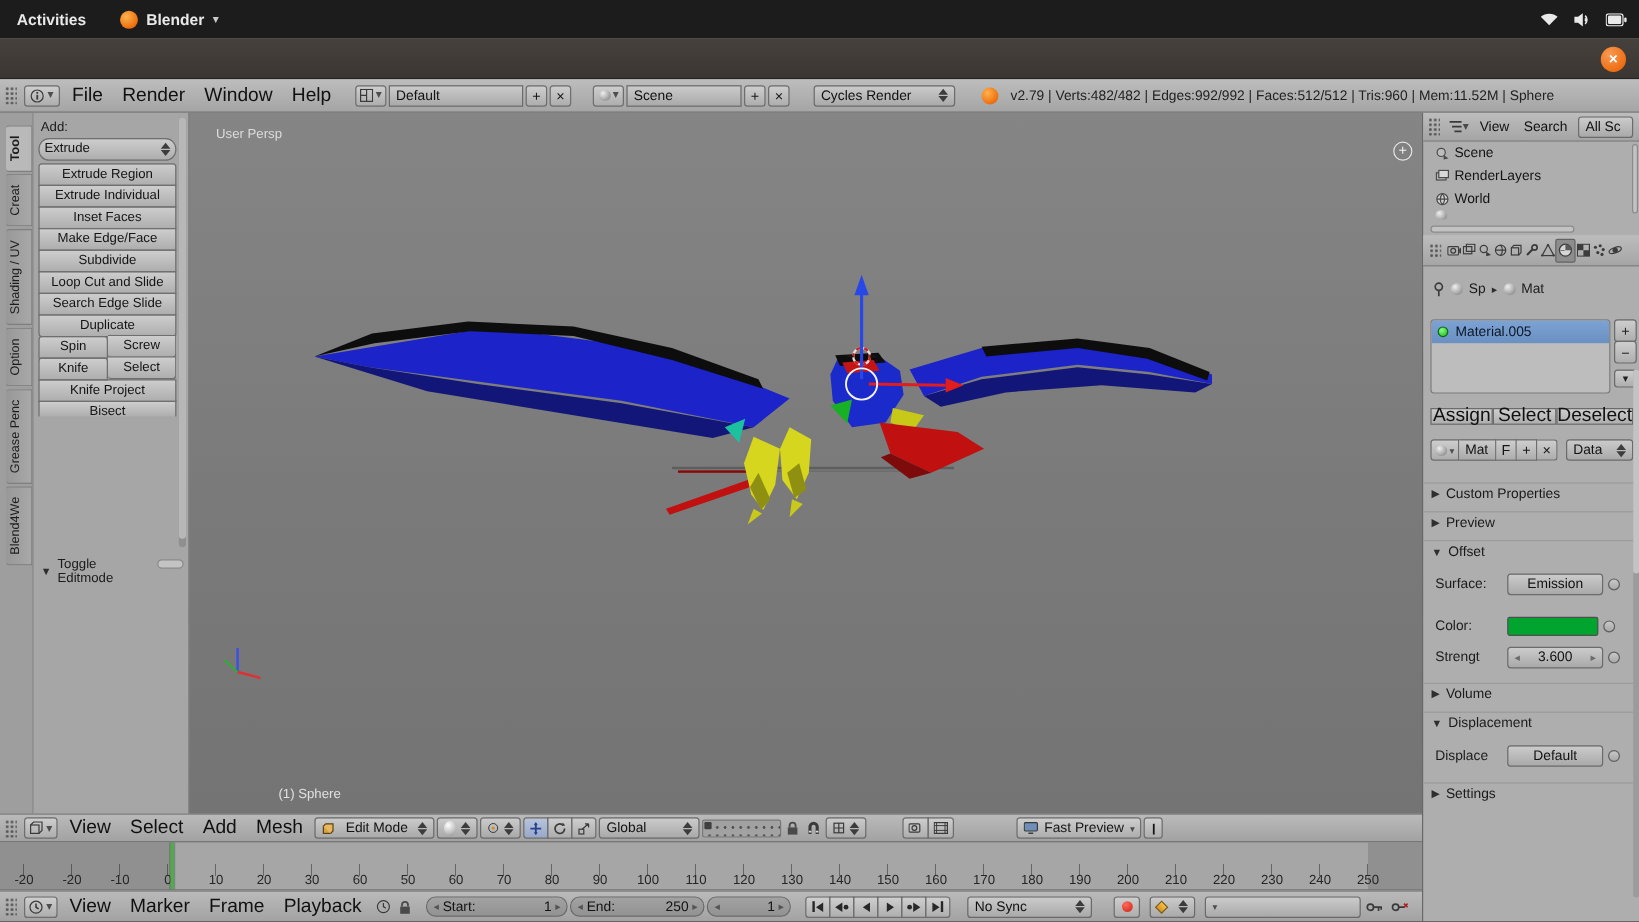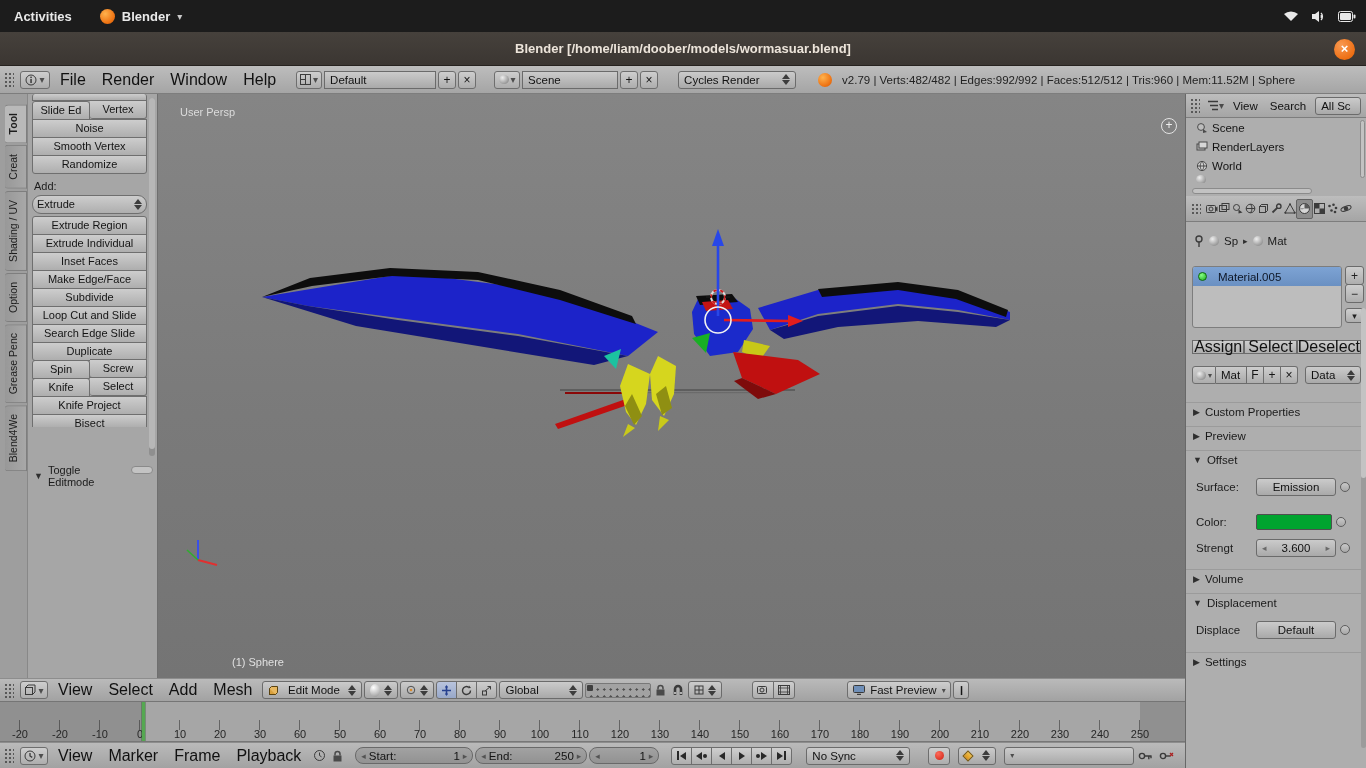--- a/index.html
+++ b/index.html
@@ -95,21 +95,21 @@
 #props{position:absolute;left:0;top:102px;width:181px;height:572px}
 #ptabs{display:flex;align-items:center;height:26px;padding:0 1px}
 .ptab{width:13px;height:16px;display:flex;align-items:center;justify-content:center;flex:0 0 13px}
 .ptab.active{background:#8d8d8d;border:1px solid #636363;border-radius:2px;width:17px;flex-basis:17px;height:20px}
 .prow{position:absolute;left:0;width:181px;display:flex;align-items:center}
 .phead{display:flex;align-items:center;gap:5px;height:18px;padding:0 7px;font-size:11.5px;color:#1a1a1a;width:100%;
   border-top:1px solid #9b9b9b}
 .pcaret{font-size:9px;color:#2e2e2e}
 .ball{width:10px;height:10px;border-radius:50%;background:radial-gradient(circle at 35% 30%,#eee,#9a9a9a 70%,#777);flex:0 0 10px}
 #slotlist{position:absolute;left:6px;top:70px;width:150px;height:62px;background:#bdbdbd;border:1px solid #7d7d7d;border-radius:3px;overflow:hidden}
-#slotsel{height:19px;display:flex;align-items:center;gap:11px;padding:0 5px;
+#slotsel{height:19px;display:flex;align-items:center;gap:6px;padding:0 5px;
   background:linear-gradient(#7da3d4,#6a90c2);font-size:11.5px;color:#0d1626}
 .greendot{width:9px;height:9px;border-radius:50%;border:1px solid #0c6a0c;
   background:radial-gradient(circle at 35% 30%,#86ff86,#1fae1f)}
 .sidebtn{position:absolute;width:19px;height:19px;display:flex;align-items:center;justify-content:center;
   background:linear-gradient(#cecece,#aeaeae);border:1px solid #6b6b6b;border-radius:3px;font-size:12px;color:#222}
 #pr-vscroll{position:absolute;right:1px;top:112px;width:5px;height:440px;border-radius:3px;background:#9b9b9b}
 #pr-vscroll div{width:100%;height:170px;border-radius:3px;background:#c3c3c3}
 .flabel{font-size:11.5px;color:#1c1c1c}
 .swatch{width:76px;height:16px;border-radius:2px;border:1px solid #4f4f4f}
 
@@ -174,21 +174,20 @@
       </svg>
       <svg class="icon" width="18" height="11" viewBox="0 0 18 11">
         <rect x="0.5" y="0.5" width="14" height="10" rx="2" fill="none" stroke="#e9e9e9"></rect>
         <rect x="2" y="2" width="11" height="7" rx="1" fill="#e9e9e9"></rect>
         <rect x="15.5" y="3.5" width="2" height="4" rx="1" fill="#e9e9e9"></rect>
       </svg>
     </div>
   </div>
 
   <div id="titlebar" class="abs">
-    <span>Blender [/home/liam/doober/models/wormasuar.blend]</span>
     <div id="closebtn">×</div>
   </div>
 
   <div id="infobar" class="abs hdr">
     <span class="grip"></span>
     <span class="ib" style="width:30px">
       <svg class="icon" width="12" height="12" viewBox="0 0 12 12">
         <circle cx="6" cy="6" r="5" fill="none" stroke="#3a3a3a"></circle>
           <rect x="5.3" y="5" width="1.5" height="4" fill="#3a3a3a"></rect>
           <rect x="5.3" y="2.6" width="1.5" height="1.5" fill="#3a3a3a"></rect>
@@ -237,30 +236,20 @@
   <div id="vtabs" class="abs">
       <span class="vtab">Tool</span>
       <span class="vtab">Creat</span>
       <span class="vtab">Shading / UV</span>
       <span class="vtab">Option</span>
       <span class="vtab">Grease Penc</span>
       <span class="vtab">Blend4We</span>
     </div>
 
   <div id="toolshelf" class="abs" style="position:absolute">
-    <div class="stack" style="margin-top:0">
-      <div class="tsbtn" style="height:7px;border-top:none"></div>
-      <div class="split">
-        <div class="tsbtn">Slide Ed</div>
-        <div class="tsbtn">Vertex</div>
-      </div>
-      <div class="tsbtn">Noise</div>
-      <div class="tsbtn">Smooth Vertex</div>
-      <div class="tsbtn">Randomize</div>
-    </div>
     <div class="tslabel">Add:</div>
     <div class="tsbtn ts-extrude">
       <span>Extrude</span>
       <span class="updn"></span>
     </div>
     <div class="stack" style="margin-top:2px">
         <div class="tsbtn">Extrude Region</div>
         <div class="tsbtn">Extrude Individual</div>
         <div class="tsbtn">Inset Faces</div>
         <div class="tsbtn">Make Edge/Face</div>

